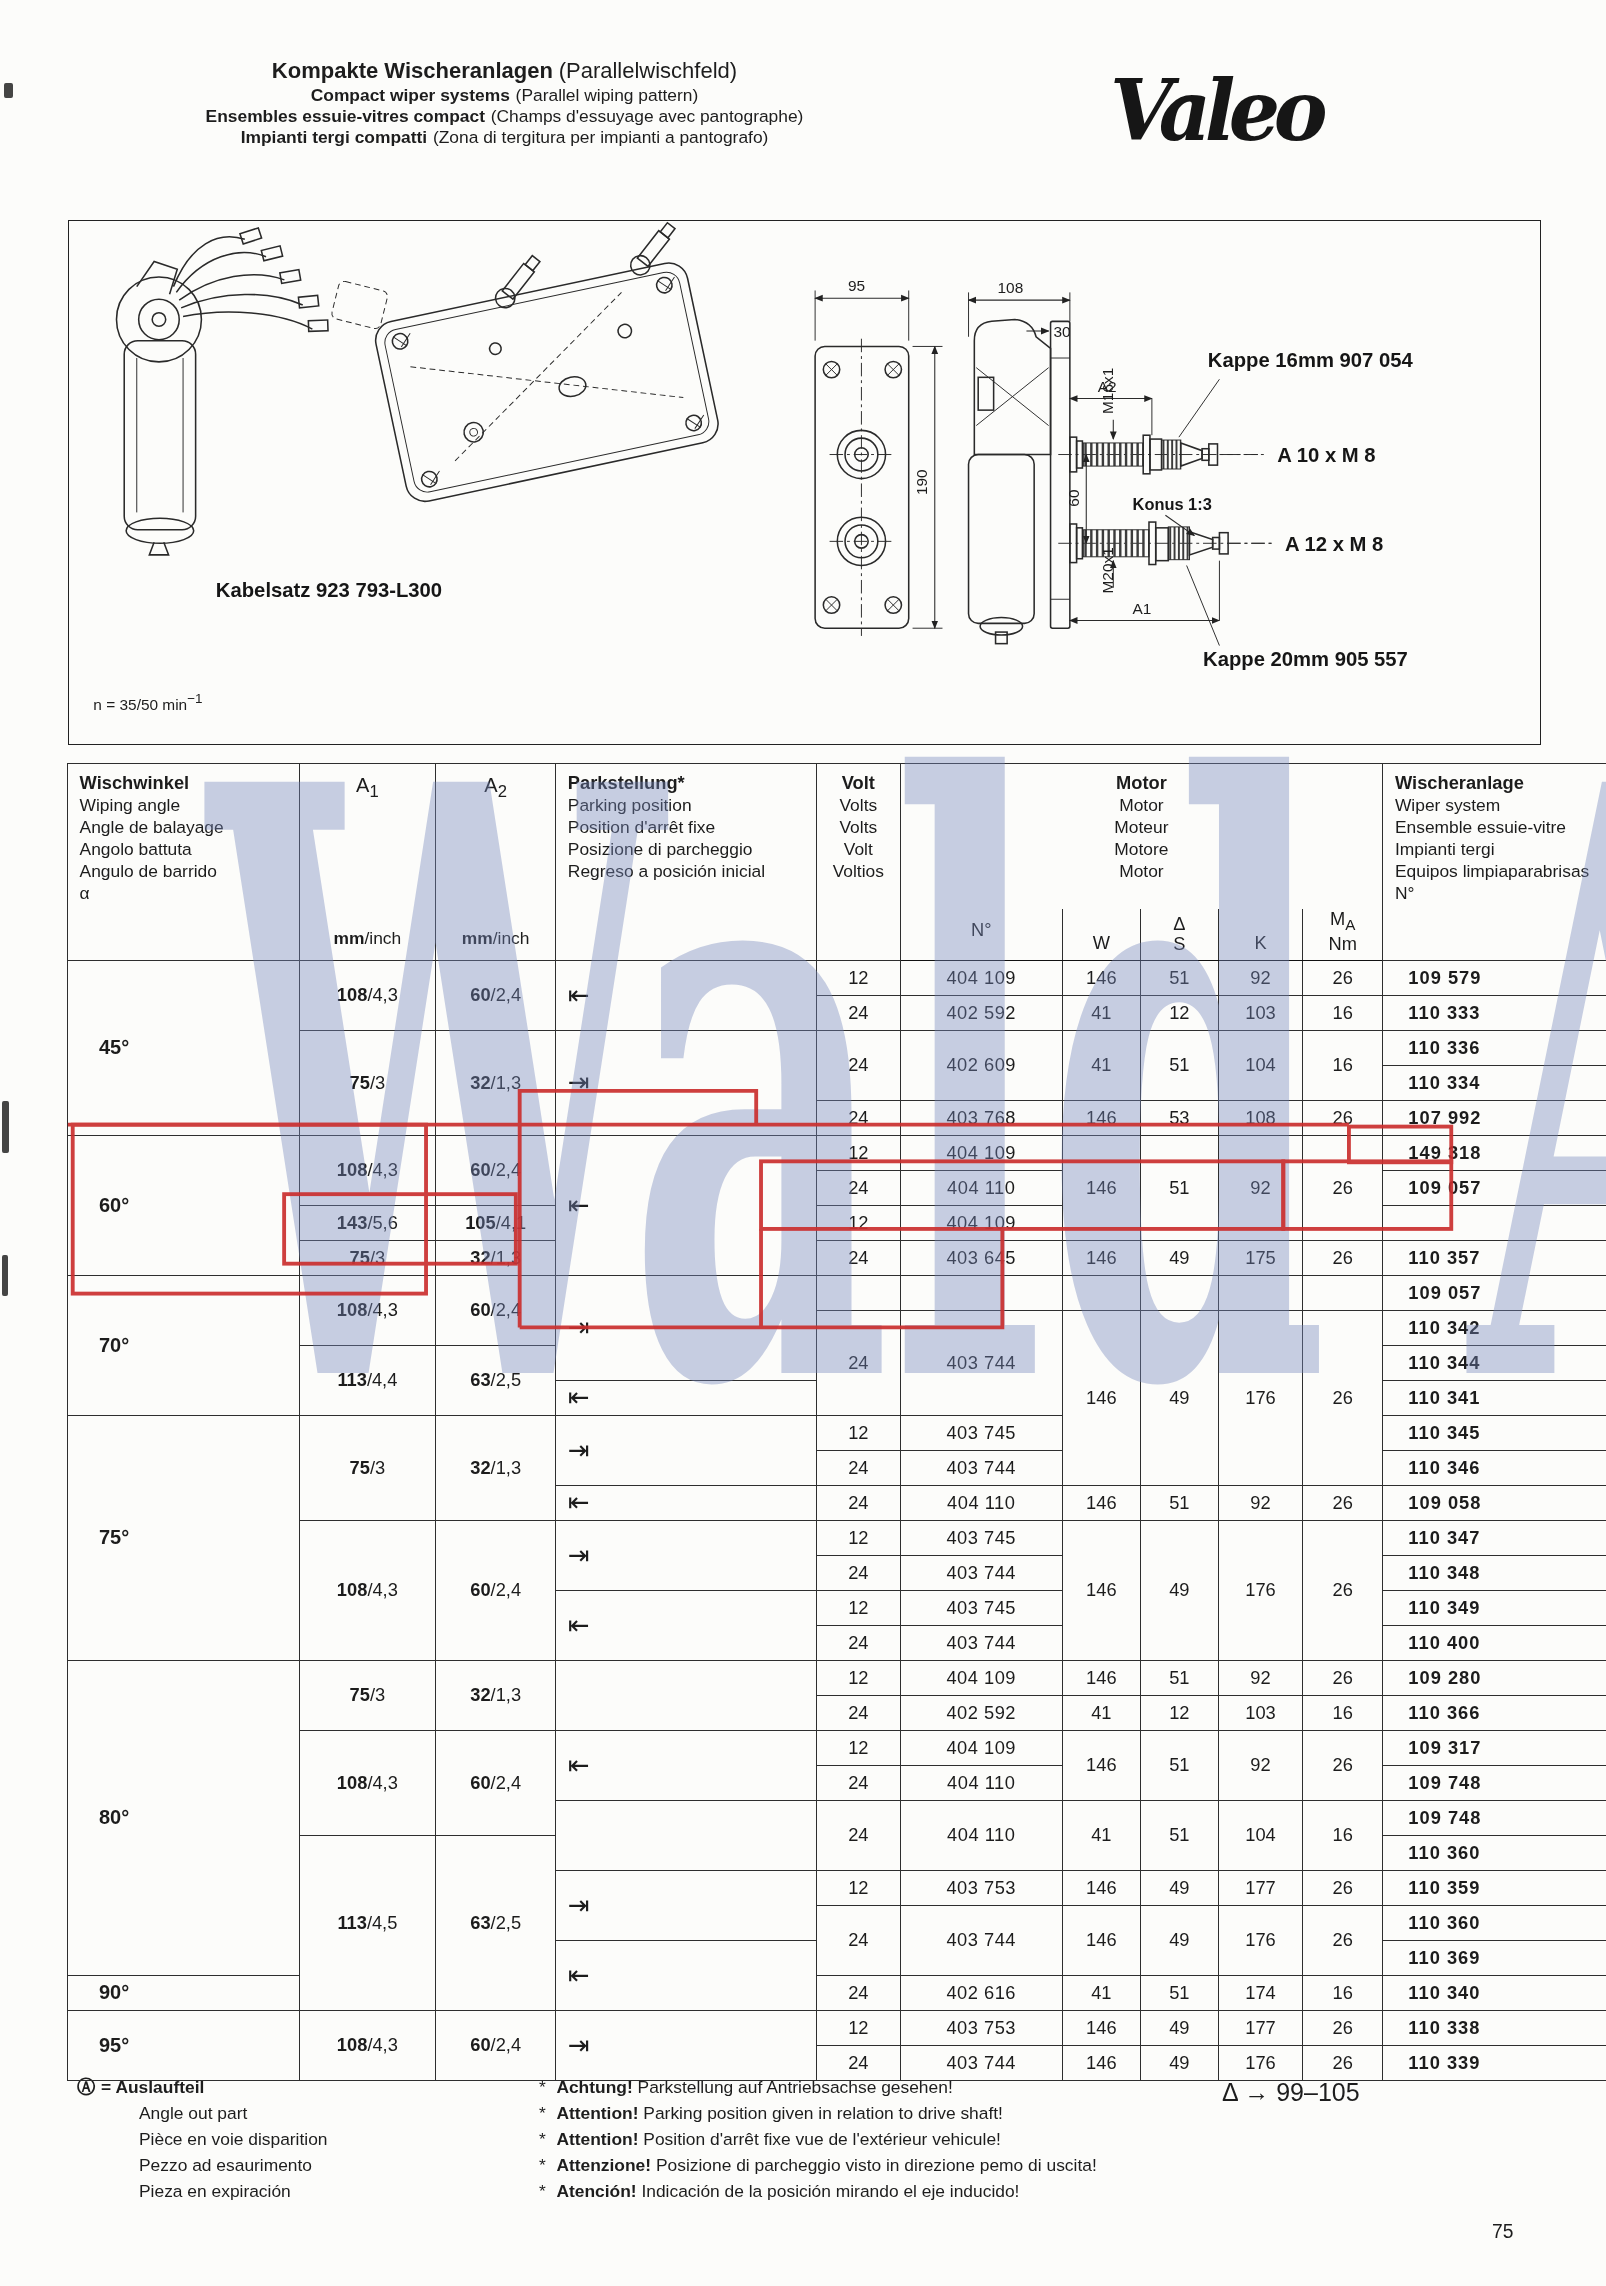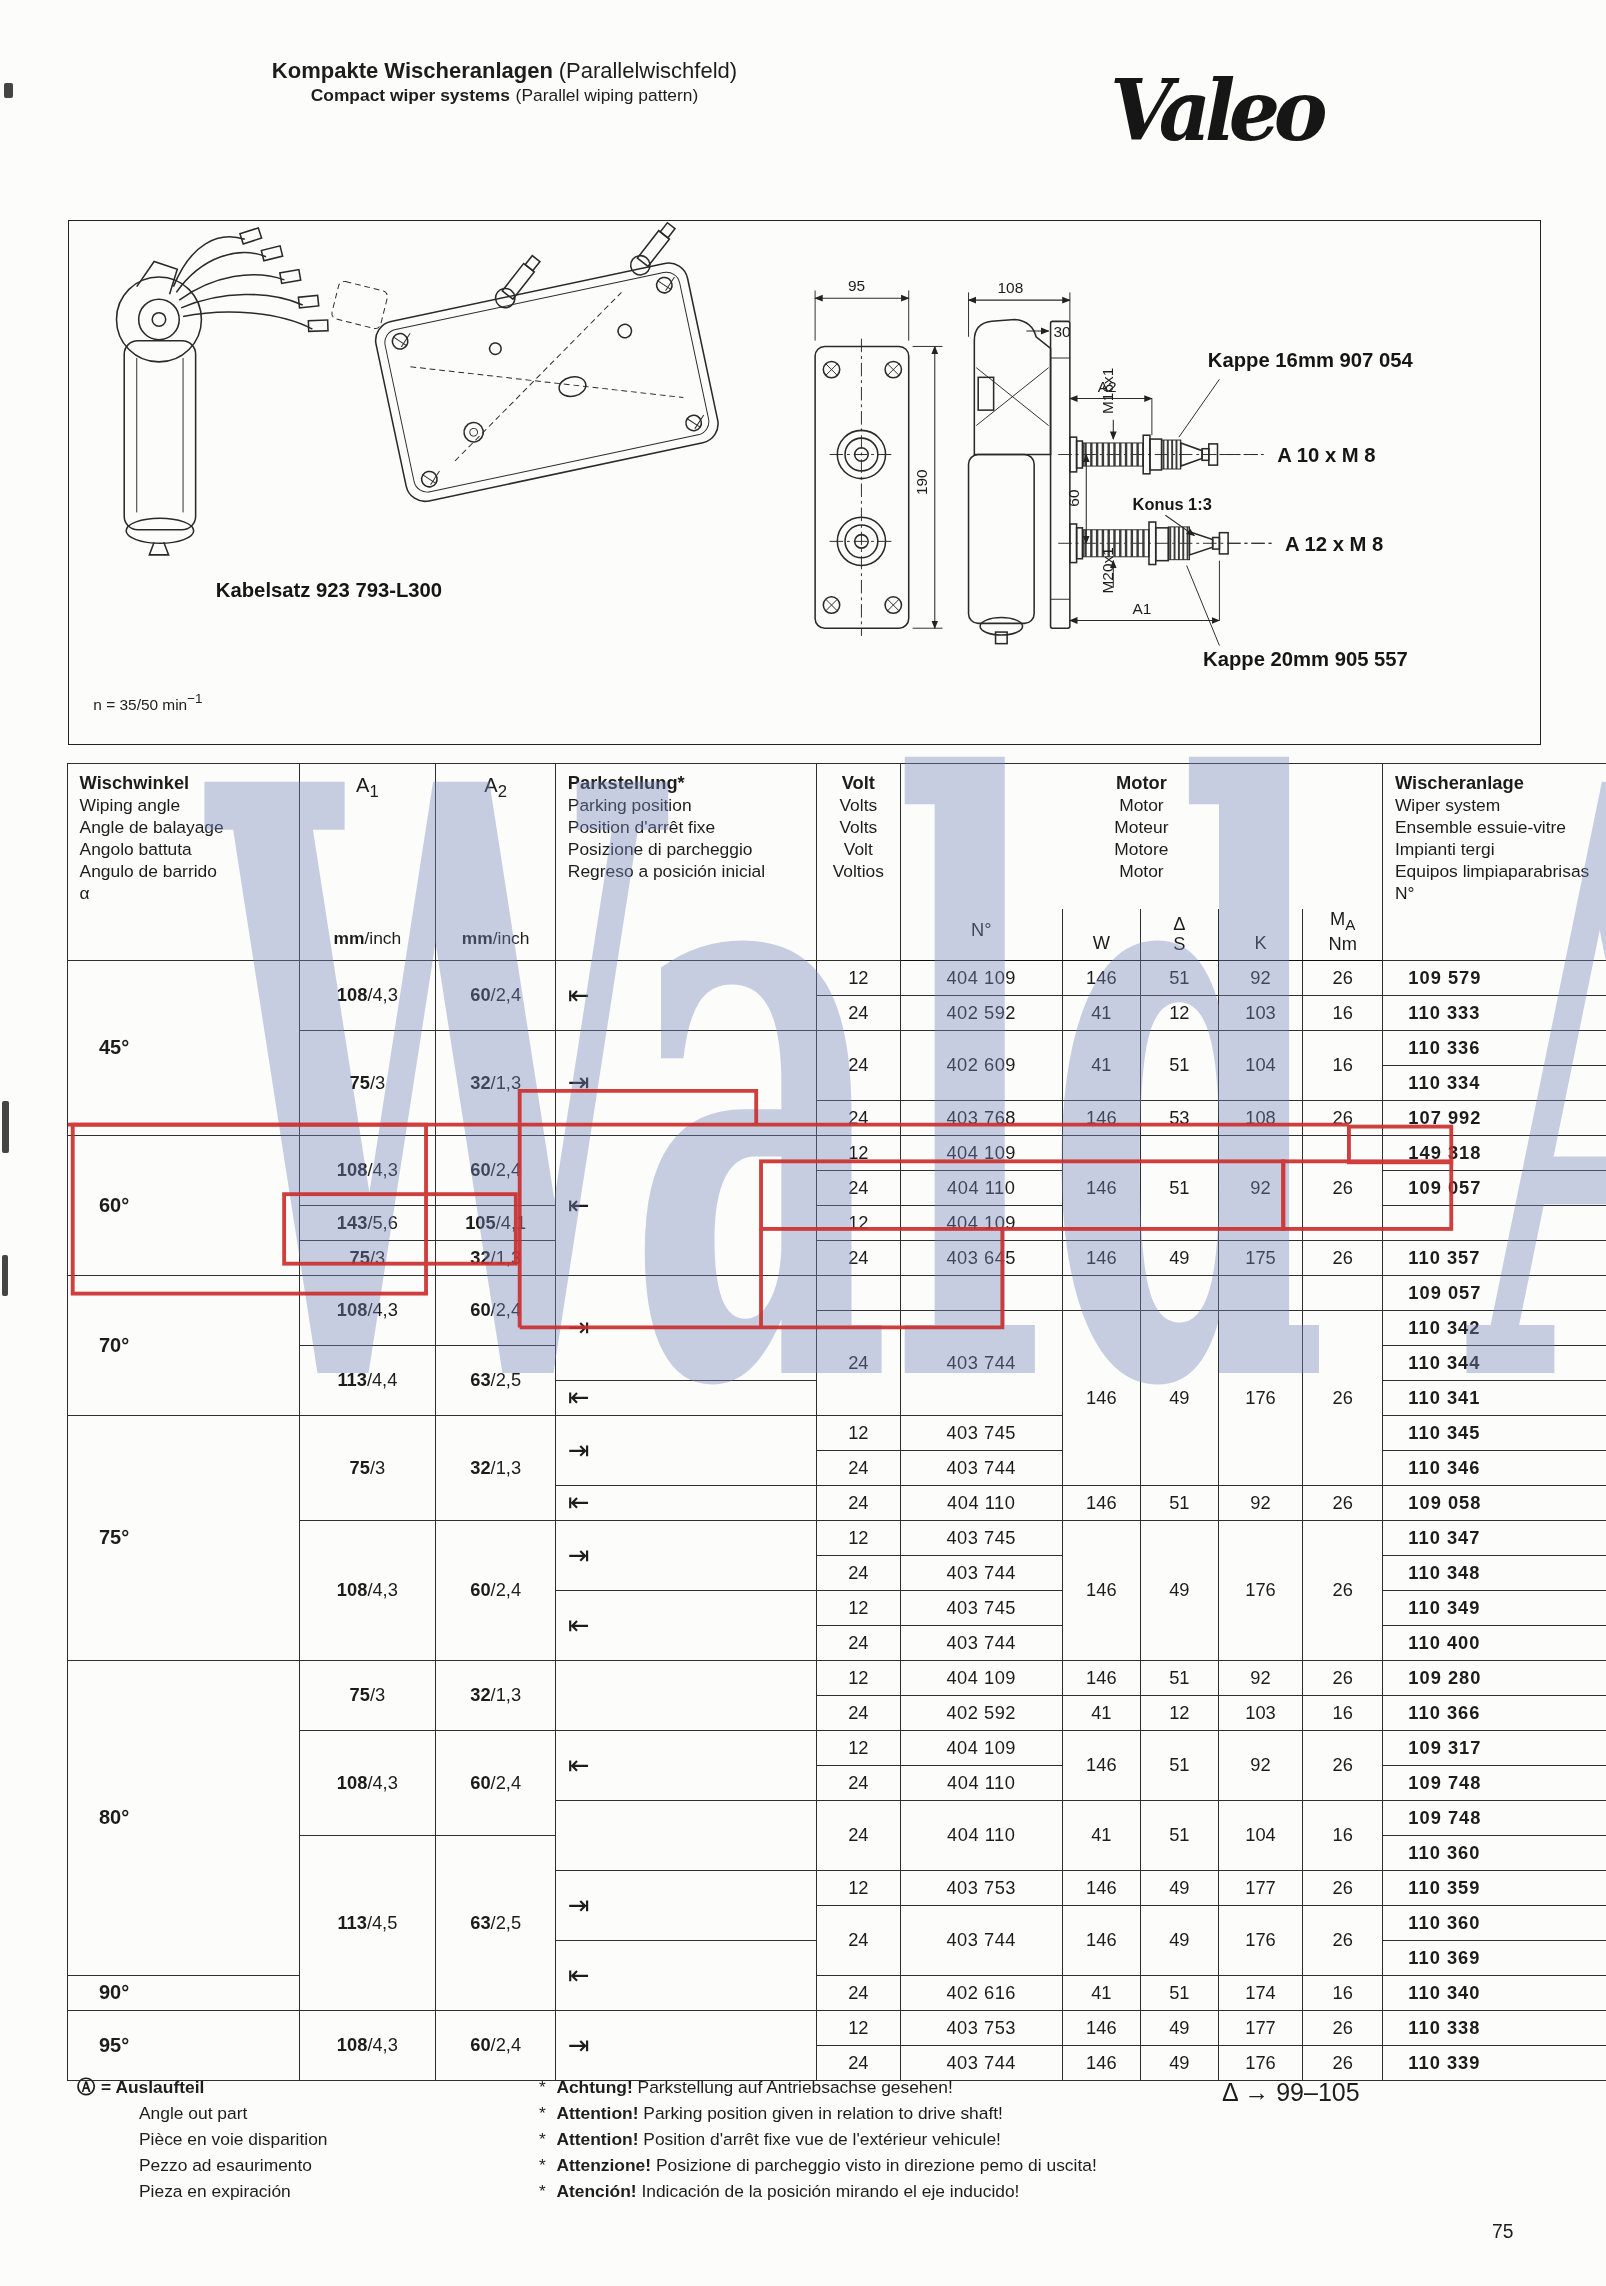--- a/index.html
+++ b/index.html
@@ -79,20 +79,22 @@
 
 <div class="page">
 
   <div class="speck" style="left:3.9px;top:83px;width:8.7px;height:15.4px;"></div>
   <div class="speck" style="left:1.9px;top:1101px;width:6.8px;height:52px;"></div>
   <div class="speck" style="left:1.9px;top:1255px;width:5.8px;height:41px;"></div>
 
   <div class="titleblock">
     <div class="title-line first"><b>Kompakte Wischeranlagen</b><span>(Parallelwischfeld)</span></div>
     <div class="title-line"><b>Compact wiper systems</b><span>(Parallel wiping pattern)</span></div>
+    <div class="title-line"><b>Ensembles essuie-vitres compact</b><span>(Champs d'essuyage avec pantographe)</span></div>
+    <div class="title-line"><b>Impianti tergi compatti</b><span>(Zona di tergitura per impianti a pantografo)</span></div>
   </div>
   <div class="logo">Valeo</div>
 
   <div class="drawbox">
     <svg width="1471" height="523" viewBox="70 228 1524 542">
       <defs>
         <marker id="ar" viewBox="0 0 10 10" refX="9" refY="5" markerWidth="8" markerHeight="8" orient="auto-start-reverse">
           <path d="M0,1 L10,5 L0,9 z" fill="#222"></path>
         </marker>
       </defs>

